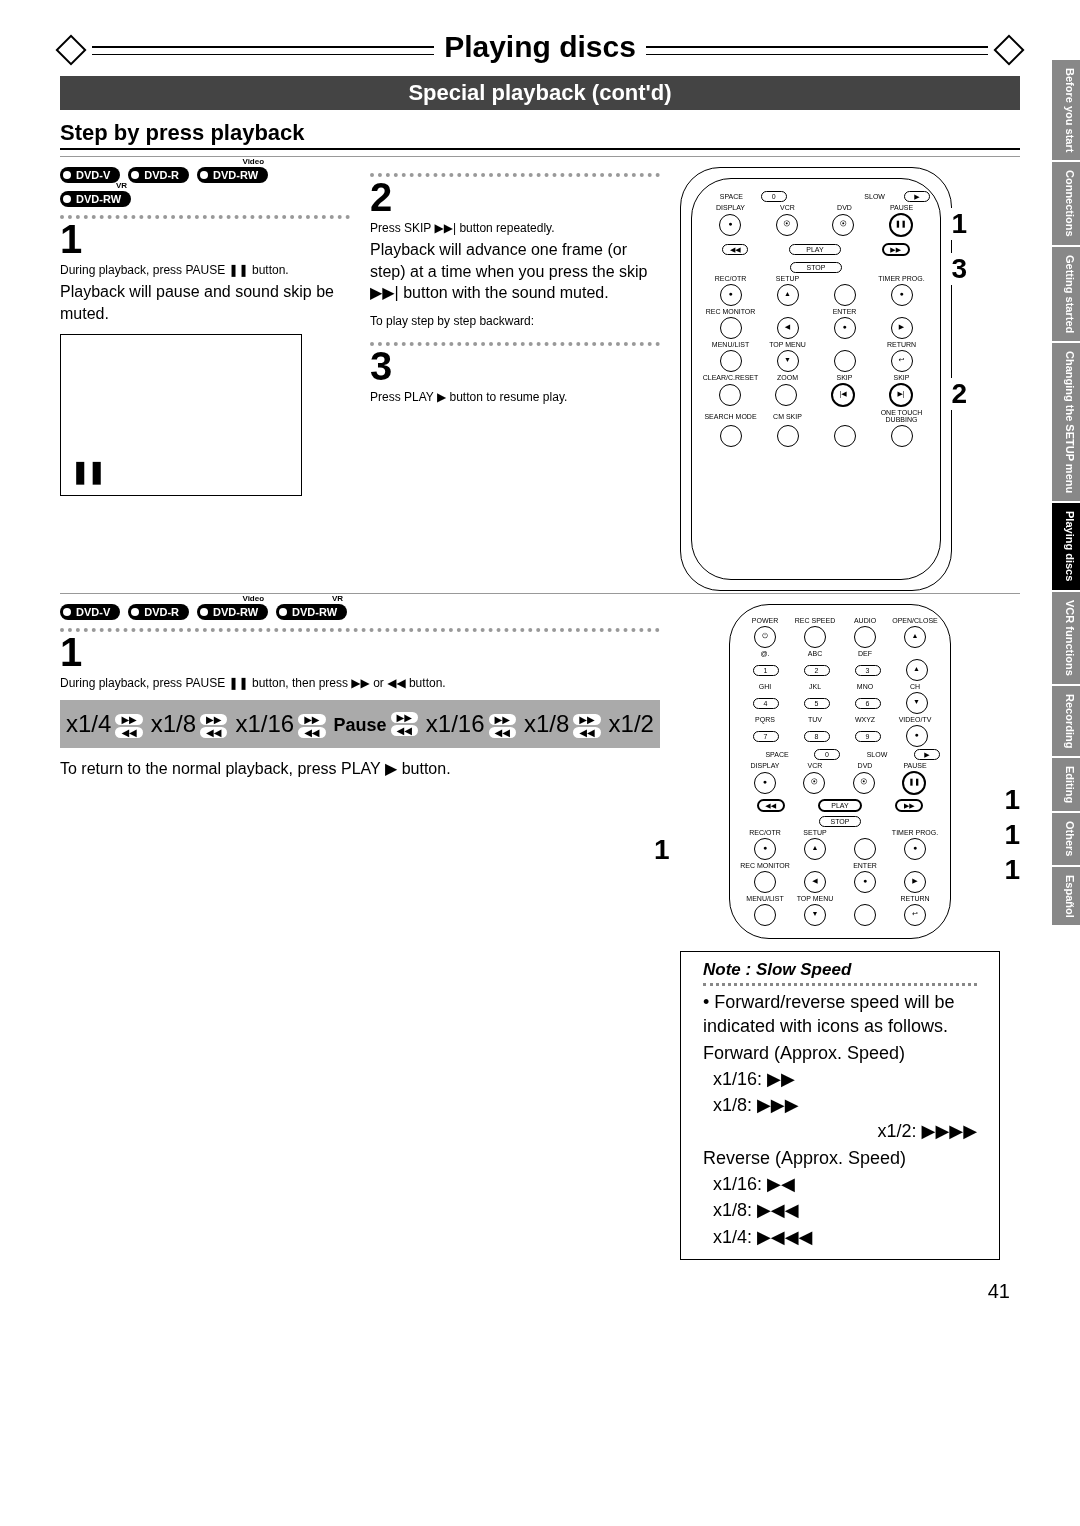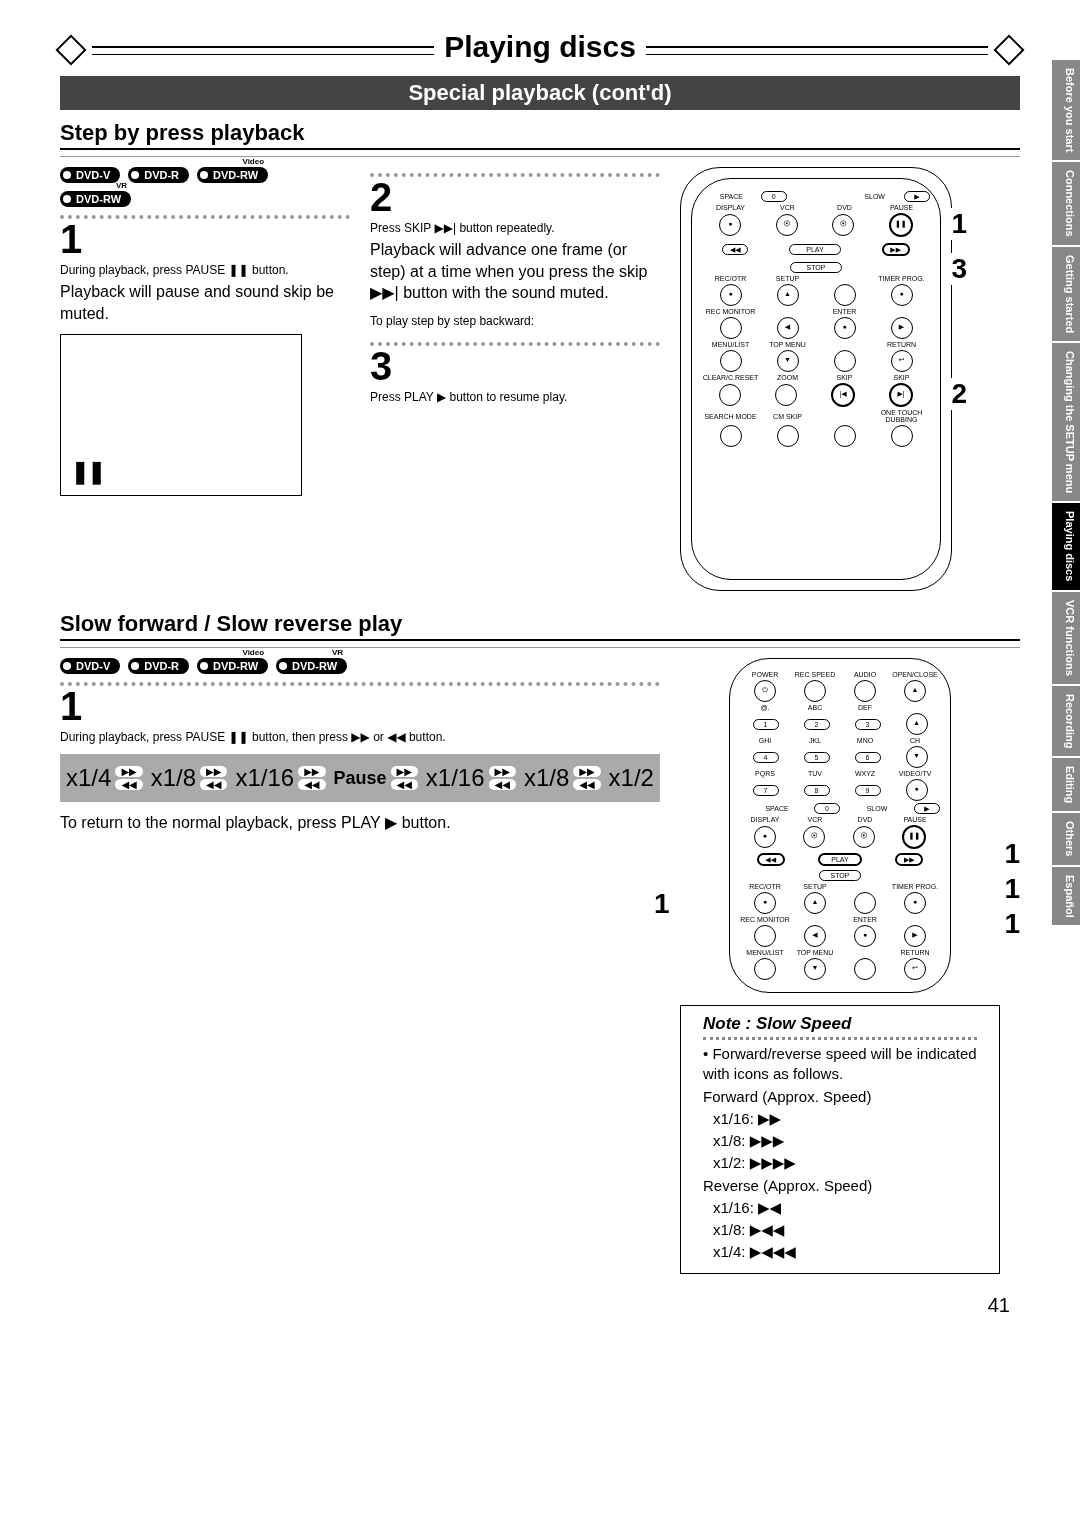--- a/index.html
+++ b/index.html
@@ -177,21 +177,21 @@
   .speed-chart {
     background: #aaa;
     padding: 10px 6px;
     display: flex;
     align-items: center;
     justify-content: space-between;
     margin: 10px 0;
   }
   .speed-item {
     display: flex;
-    align-items: center;
+    align-items: flex-end;
     gap: 4px;
   }
   .speed-label {
     font-size: 24px;
     font-weight: normal;
     color: #000;
   }
   .speed-btns {
     display: flex;
     flex-direction: column;
@@ -212,21 +212,21 @@
     font-size: 15px;
   }
   .note-title {
     font-style: italic;
     font-weight: bold;
     font-size: 17px;
     border-bottom: 3px dotted #888;
     padding-bottom: 3px;
     margin-bottom: 4px;
   }
-  .note-box p { font-size: 15px; margin: 2px 0; }
+  .note-box p { font-size: 18px; margin: 2px 0; }
   .pagenum {
     text-align: right;
     font-size: 20px;
     margin-top: 20px;
     padding-right: 10px;
   }
   .remote-wrapper { position: relative; }
 </style>
 </head>
 <body>
@@ -382,21 +382,20 @@
               <span class="rbtn round"></span>
               <span class="rbtn round"></span>
               <span class="rbtn round"></span>
             </div>
           <div style="height:120px;"></div>
         </div>
       </div>
     </div>
   </div>
 
-  <h2 style="margin-top:20px;">Slow forward / Slow reverse play</h2>
   <div class="sub-underline"></div>
 
   <div class="cols">
     <div class="col" style="flex:0 0 600px;">
       <div class="disc-badges">
         <span class="badge">DVD-V</span>
         <span class="badge">DVD-R</span>
         <span class="badge"><span class="sup">Video</span><span>DVD-RW</span></span>
         <span class="badge"><span class="sup">VR</span><span>DVD-RW</span></span>
       </div>
@@ -574,21 +573,21 @@
             </div>
         </div>
       </div>
 
       <div class="note-box">
         <div class="note-title">Note : Slow Speed</div>
         <p>• Forward/reverse speed will be indicated with icons as follows.</p>
         <p>Forward (Approx. Speed)</p>
         <p style="padding-left:10px;">x1/16: ▶▶</p>
         <p style="padding-left:10px;">x1/8:  ▶▶▶</p>
-        <p style="padding-left:10px;">x1/2:  ▶▶▶▶</p>
+        <p style="padding-left:10px;text-align:right;">x1/2:  ▶▶▶▶</p>
         <p>Reverse (Approx. Speed)</p>
         <p style="padding-left:10px;">x1/16: ▶◀</p>
         <p style="padding-left:10px;">x1/8:  ▶◀◀</p>
         <p style="padding-left:10px;">x1/4:  ▶◀◀◀</p>
       </div>
     </div>
   </div>
 
   <div class="pagenum">41</div>
 </div>

